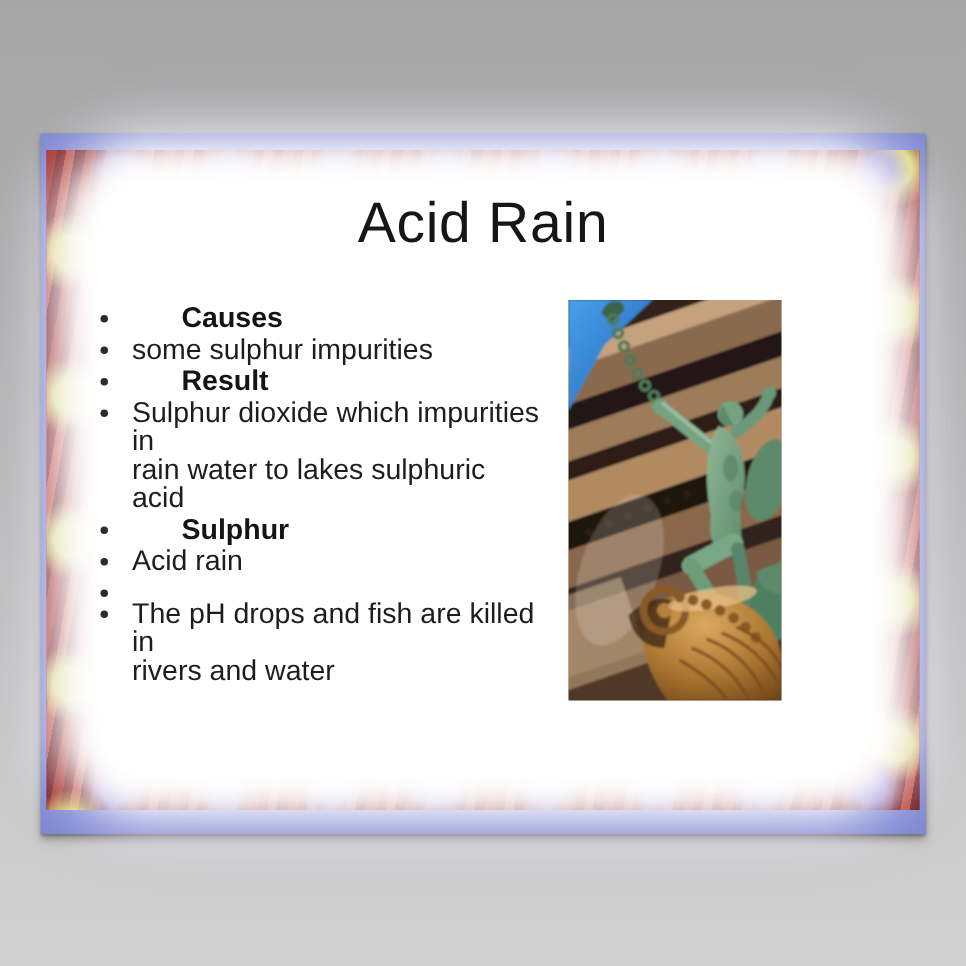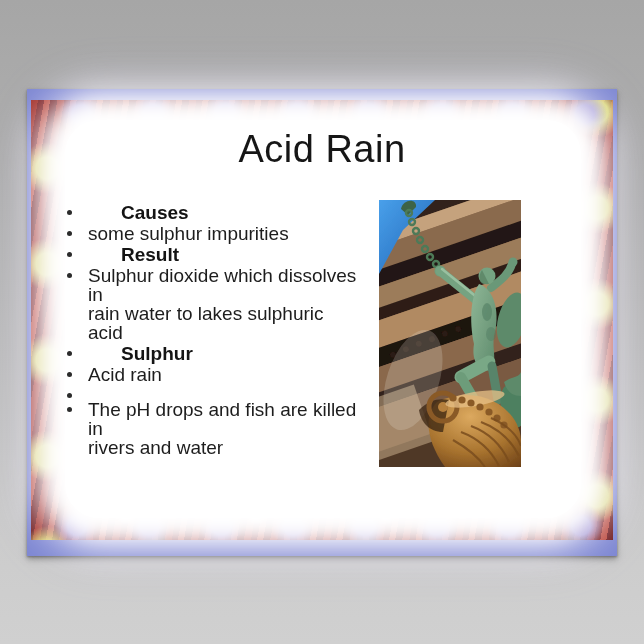--- a/index.html
+++ b/index.html
@@ -72,21 +72,21 @@
           <div class="txt"><div class="line">some sulphur impurities</div></div>
         </div>
 
         <div class="li header">
           <span class="dot"></span>
           <div class="txt"><div class="line">Result</div></div>
         </div>
 
         <div class="li">
           <span class="dot"></span>
-          <div class="txt"><div class="line">Sulphur dioxide which dissolves in</div><div class="line">rain water to lakes sulphuric acid</div></div>
+          <div class="txt"><div class="line">Sulphur dioxide which impurities in</div><div class="line">rain water to lakes sulphuric acid</div></div>
         </div>
 
         <div class="li header">
           <span class="dot"></span>
           <div class="txt"><div class="line">Sulphur</div></div>
         </div>
 
         <div class="li">
           <span class="dot"></span>
           <div class="txt"><div class="line">Acid rain</div></div>

